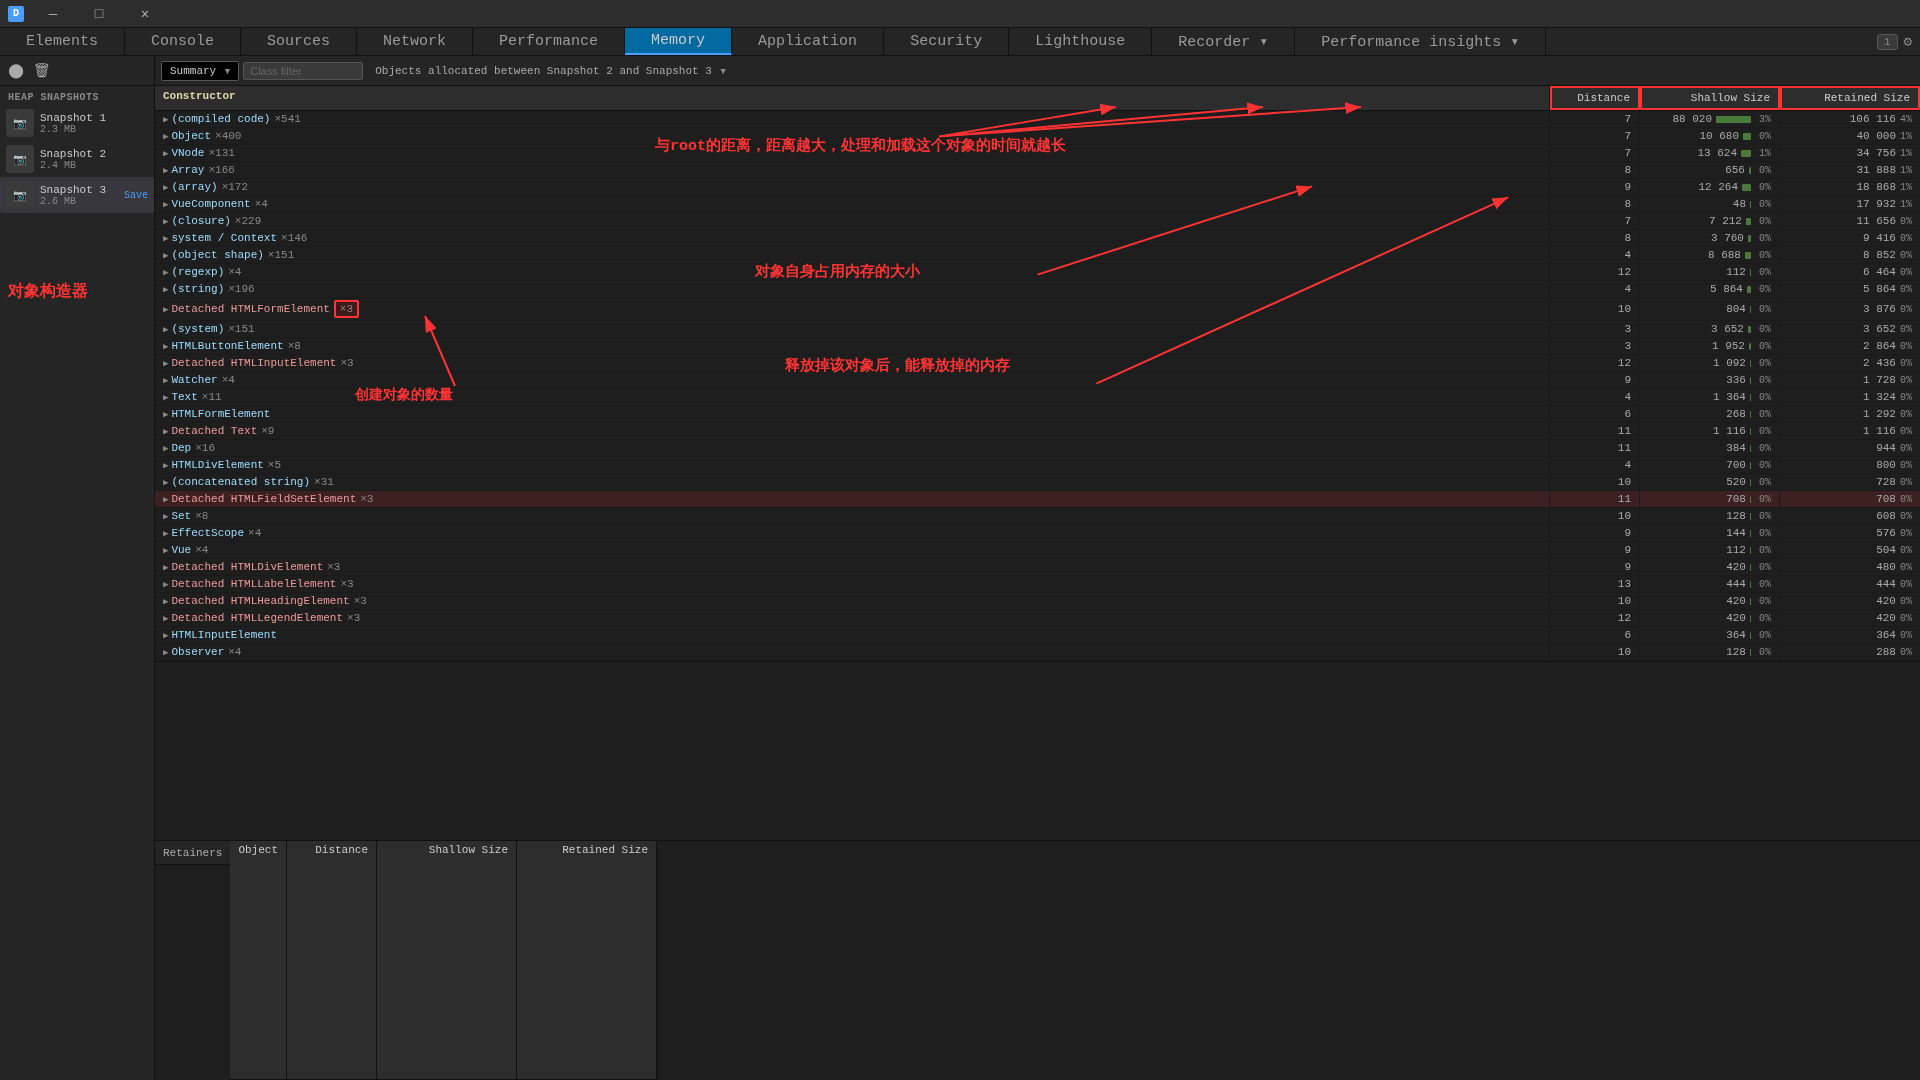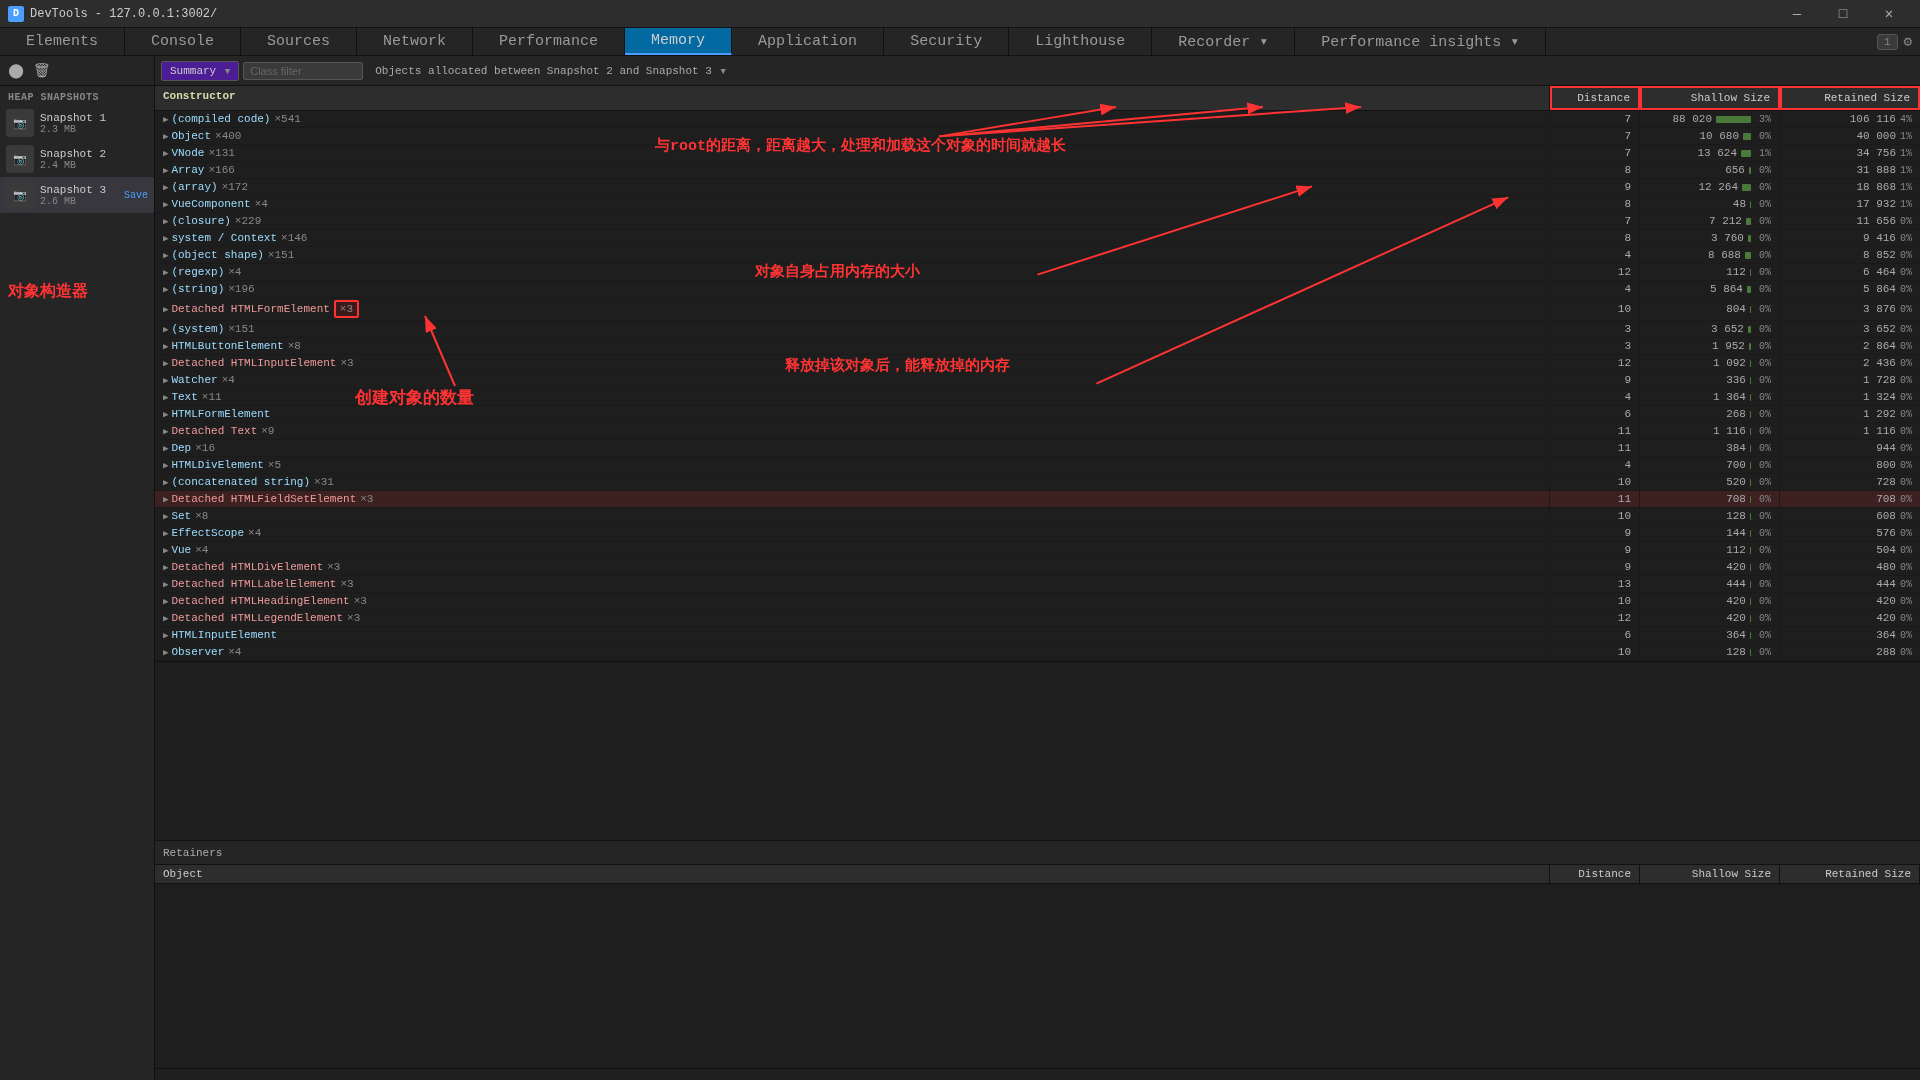--- a/index.html
+++ b/index.html
@@ -174,21 +174,21 @@
     .sub-tab {
       padding: 3px 8px;
       font-size: 11px;
       color: #aaa;
       cursor: pointer;
       border: 1px solid transparent;
       border-radius: 2px;
     }
     .sub-tab.active {
       color: #ccc;
-      background: #4c1d95;
+      background: #000000;
       border-color: #555;
     }
     .filter-input {
       background: #3a3a3a;
       border: 1px solid #555;
       color: #ccc;
       font-size: 11px;
       padding: 2px 6px;
       border-radius: 2px;
       width: 120px;
@@ -291,21 +291,21 @@
 
     .row-arrow { color: #888; margin-right: 3px; font-size: 9px; }
     .row-count { color: #888; margin-left: 4px; }
     .percent-text { color: #888; margin-left: 4px; font-size: 10px; }
 
     
     .retainers-section {
       height: 240px;
       border-top: 1px solid #111;
       display: flex;
-      flex-direction: column;
+      flex-direction: row;
     }
     .retainers-header {
       height: 24px;
       background: #252526;
       border-bottom: 1px solid #111;
       display: flex;
       align-items: center;
       padding: 0 8px;
       font-size: 11px;
       color: #aaa;
@@ -377,21 +377,20 @@
 
     .red-highlight-row {
       background: #3d2020 !important;
     }
   </style>
 </head>
 <body>
 
 <div class="titlebar">
   <div class="titlebar-icon">D</div>
-  <span class="titlebar-title">DevTools - 127.0.0.1:3002/</span>
   <div class="titlebar-controls">
     <div class="titlebar-btn">—</div>
     <div class="titlebar-btn">□</div>
     <div class="titlebar-btn close">✕</div>
   </div>
 </div>
 
 <div class="top-tabs">
   <div class="top-tab">Elements</div>
   <div class="top-tab">Console</div>
@@ -1207,21 +1206,21 @@
       </div>
       <svg class="arrow-svg" style="top:0;left:0;width:100%;height:420px;" viewBox="0 0 1800 420">
         <defs>
           <marker id="arrowhead3" markerWidth="8" markerHeight="6" refX="8" refY="3" orient="auto">
             <polygon points="0 0, 8 3, 0 6" fill="#ff3333"></polygon>
           </marker>
         </defs>
         <line x1="960" y1="330" x2="1380" y2="140" stroke="#ff3333" stroke-width="2" marker-end="url(#arrowhead3)"></line>
       </svg>
 
-      <div class="annotation-text" style="top: 330px; left: 200px; font-size:17px;">
+      <div class="annotation-text" style="top: 330px; left: 200px; font-size:14px;">
         创建对象的数量
       </div>
       <svg class="arrow-svg" style="top:200px;left:0;width:600px;height:200px;" viewBox="0 0 600 200">
         <defs>
           <marker id="arrowhead4" markerWidth="8" markerHeight="6" refX="8" refY="3" orient="auto">
             <polygon points="0 0, 8 3, 0 6" fill="#ff3333"></polygon>
           </marker>
         </defs>
         <line x1="300" y1="130" x2="270" y2="60" stroke="#ff3333" stroke-width="2" marker-end="url(#arrowhead4)"></line>
       </svg>

